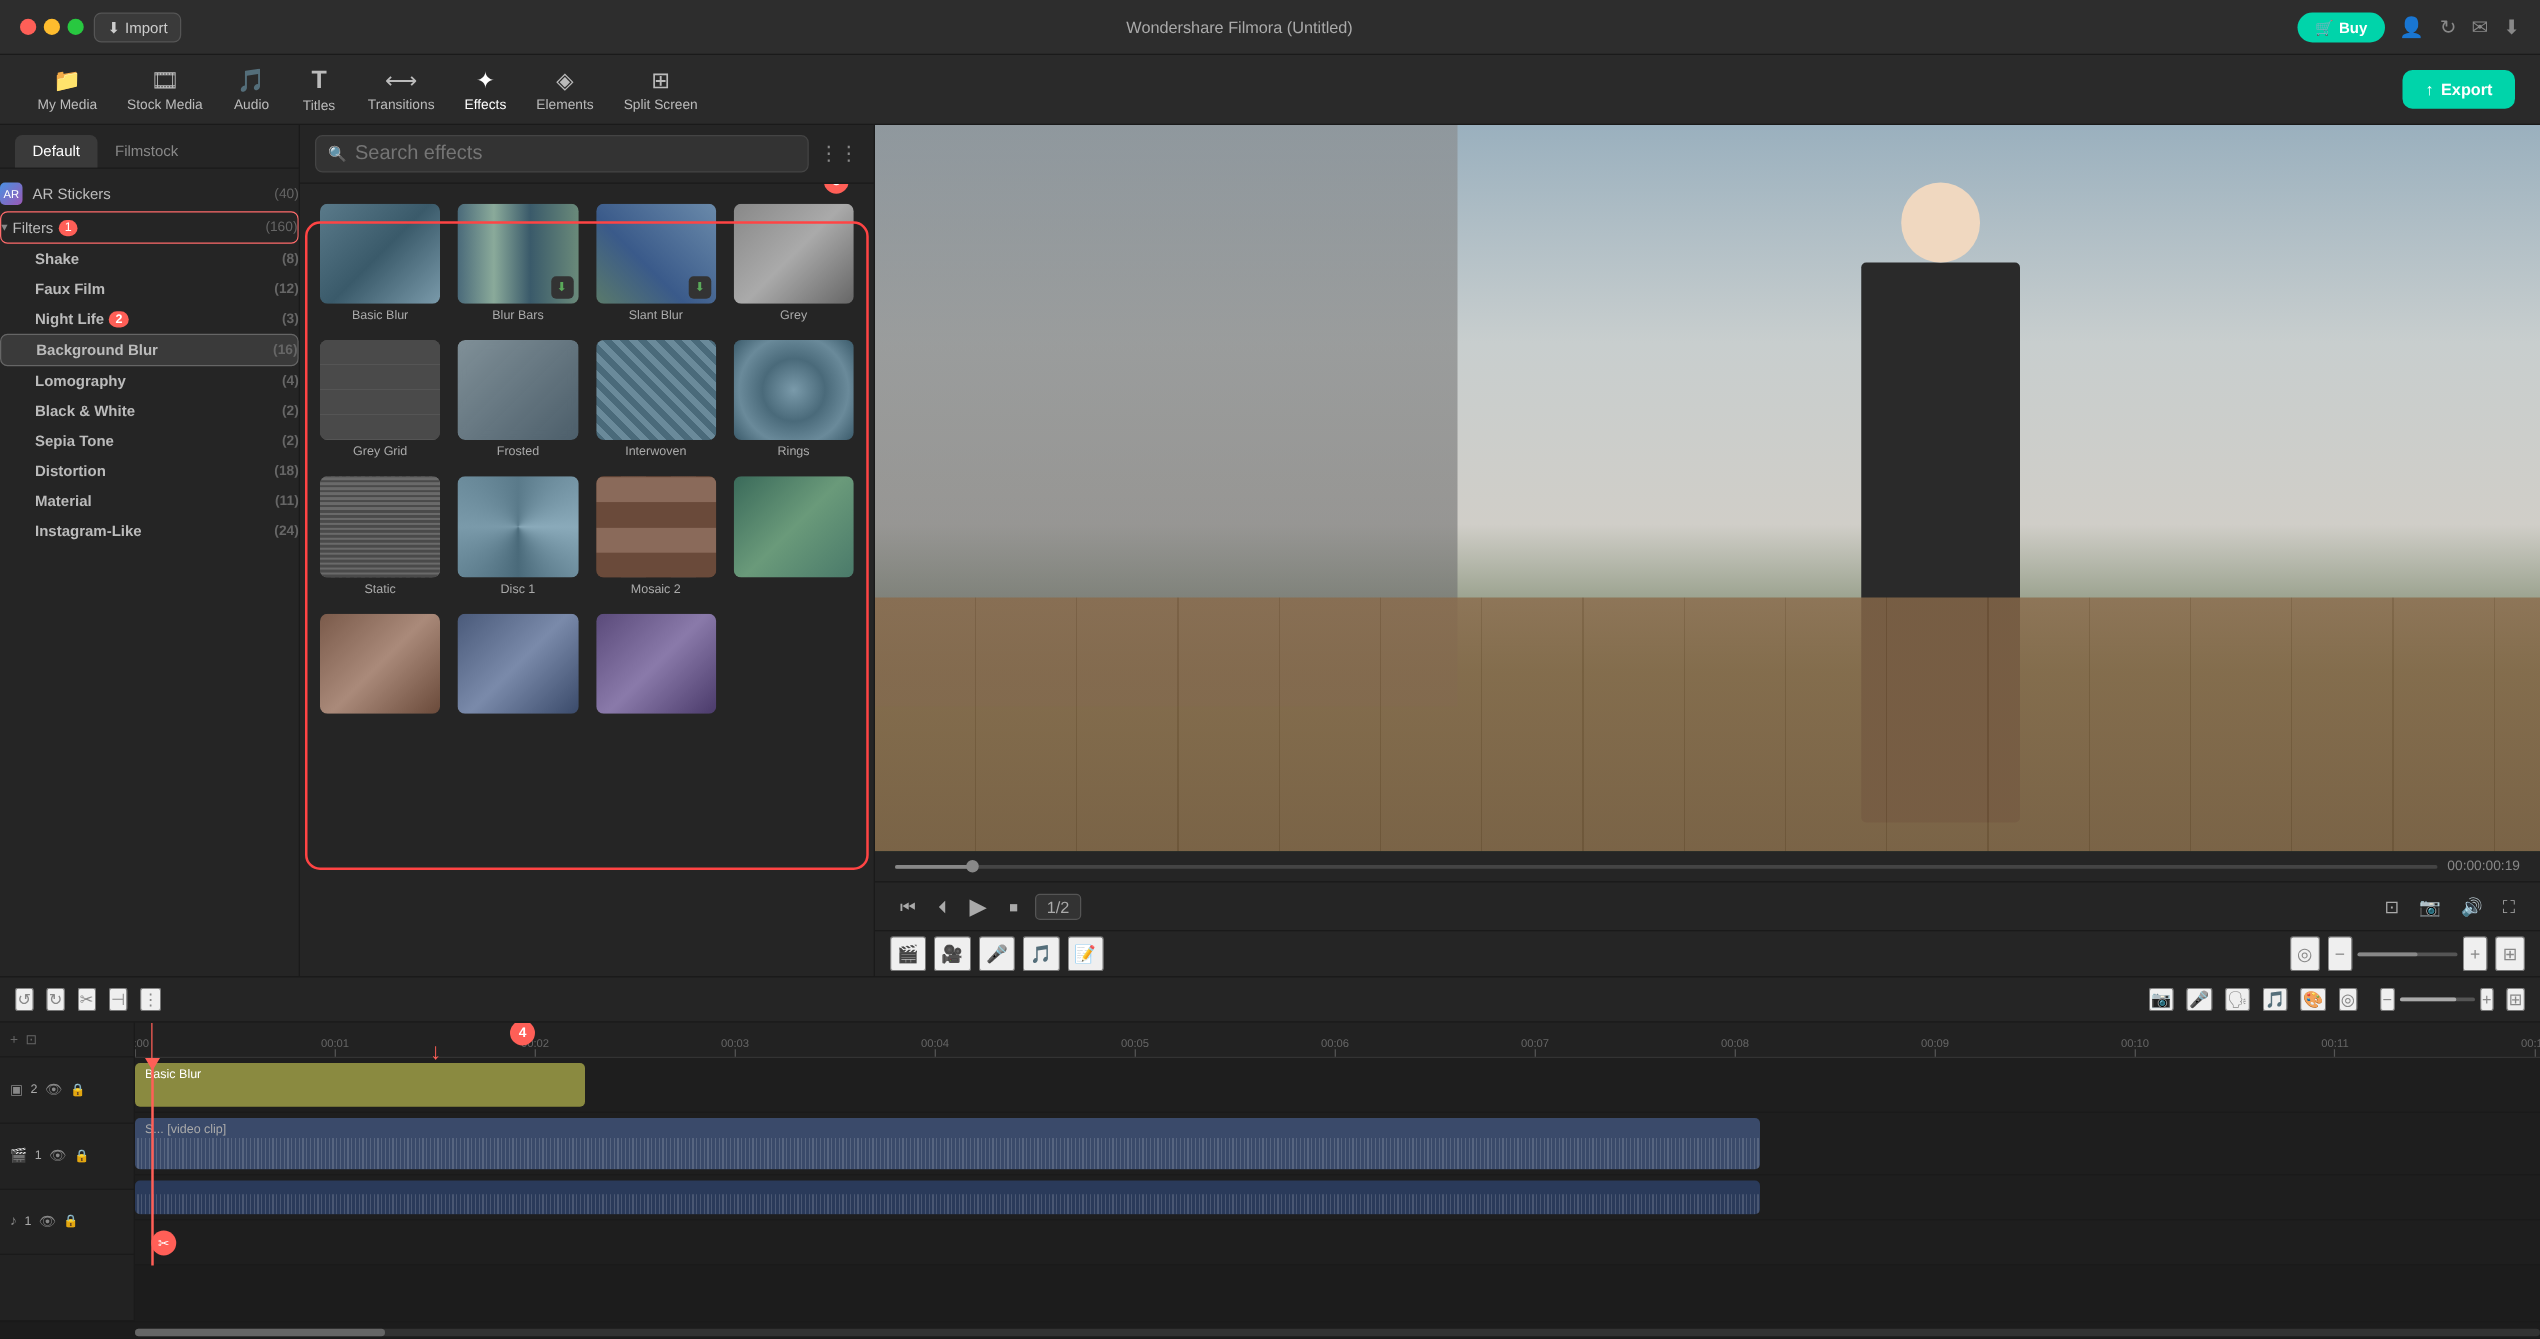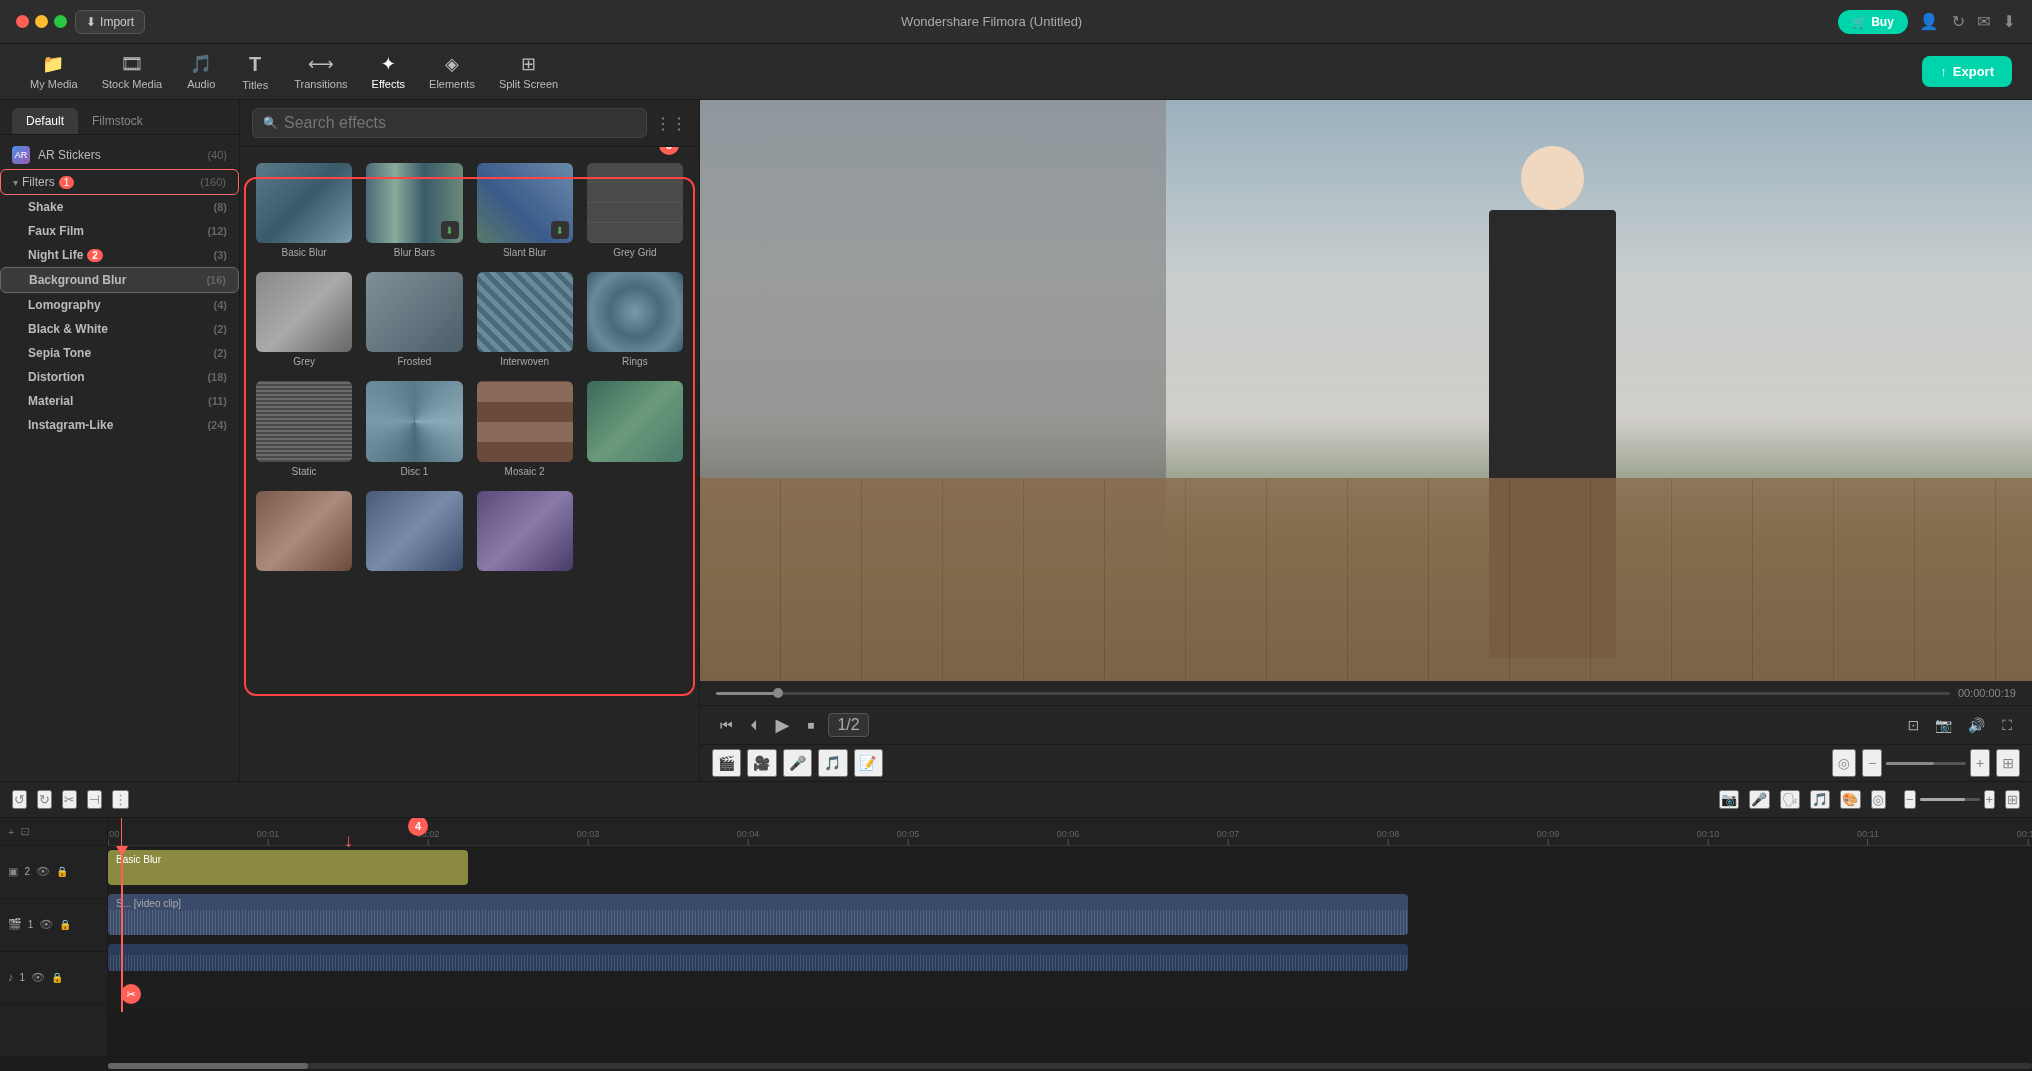--- a/index.html
+++ b/index.html
@@ -160,21 +160,21 @@
       overflow-y: auto;
       padding: 6px 0;
     }
     .panel-list::-webkit-scrollbar { width: 4px; }
     .panel-list::-webkit-scrollbar-track { background: #252525; }
     .panel-list::-webkit-scrollbar-thumb { background: #555; border-radius: 2px; }
 
     .list-item {
       display: flex;
       align-items: center;
-      padding: 5px 12px;
+      padding: 5px 0;
       cursor: pointer;
       font-size: 12px;
       color: #bbb;
     }
     .list-item .count {
       margin-left: auto;
       color: #666;
       font-size: 11px;
     }
     .list-item .badge {
@@ -445,21 +445,21 @@
       cursor: pointer;
       font-size: 14px;
       background: none;
       border: none;
       padding: 4px;
     }
     .speed-badge {
       background: #333;
       border: 1px solid #555;
       color: #aaa;
-      font-size: 16px;
+      font-size: 13px;
       padding: 2px 8px;
       border-radius: 4px;
       cursor: pointer;
     }
     .preview-toolbar-right {
       display: flex;
       align-items: center;
       gap: 8px;
     }
 
@@ -841,30 +841,30 @@
         <div class="effect-card">
           <div class="effect-thumb">
             <div class="effect-thumb-inner thumb-slant-blur"></div>
             <div class="download-badge">⬇</div>
           </div>
           <span class="effect-label">Slant Blur</span>
         </div>
 
         <div class="effect-card">
           <div class="effect-thumb">
+            <div class="effect-thumb-inner thumb-grey"></div>
+          </div>
+          <span class="effect-label">Grey</span>
+        </div>
+
+        <div class="effect-card">
+          <div class="effect-thumb">
             <div class="effect-thumb-inner thumb-grey-grid"></div>
           </div>
           <span class="effect-label">Grey Grid</span>
-        </div>
-
-        <div class="effect-card">
-          <div class="effect-thumb">
-            <div class="effect-thumb-inner thumb-grey"></div>
-          </div>
-          <span class="effect-label">Grey</span>
         </div>
 
         <div class="effect-card">
           <div class="effect-thumb">
             <div class="effect-thumb-inner thumb-frosted"></div>
           </div>
           <span class="effect-label">Frosted</span>
         </div>
 
         <div class="effect-card">

